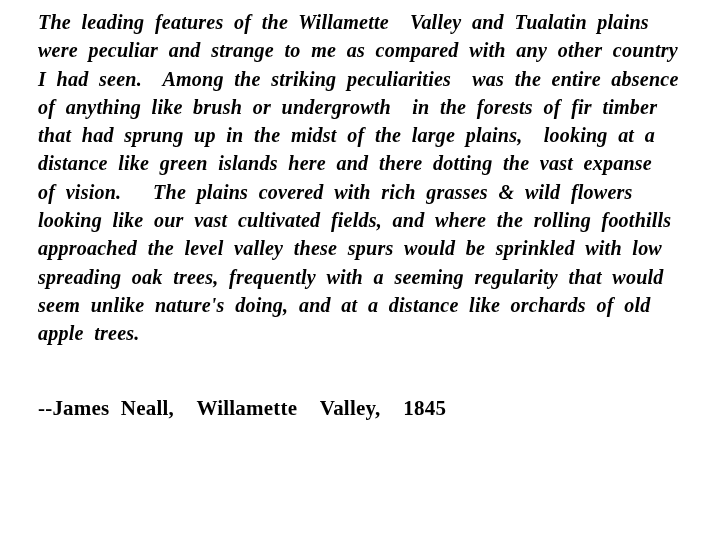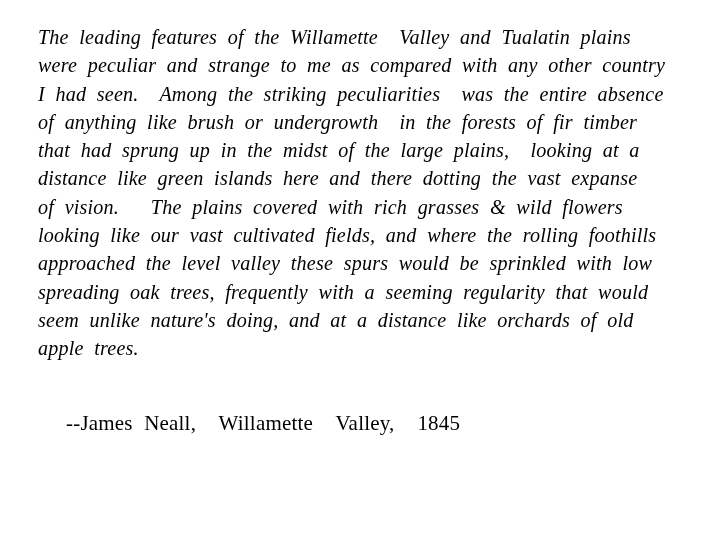--- a/index.html
+++ b/index.html
@@ -8,42 +8,42 @@
   body { font-family:"Liberation Serif", serif; }
   .slide {
     position:relative;
     width:720px; height:540px;
     background:var(--bg);
     color:var(--fg);
     overflow:hidden;
   }
   .quote {
     position:absolute;
-    left:38px; top:23px;
+    left:38px; top:8px;
     width:640px;
+    font-weight:bold;
   }
   .line {
     white-space:pre;
     font-style:italic;
     font-size:20.5px;
     line-height:28.3px;
     word-spacing:5.5px;
     letter-spacing:0.2px;
     transform-origin:left center;
     transform:scaleX(0.98);
   }
   .attribution {
     white-space:pre;
     margin-top:46px;
     font-style:normal;
     font-size:21px;
     line-height:28px;
     word-spacing:6px;
     letter-spacing:0.2px;
-    margin-left:28px;
   }
 </style>
 </head>
 <body>
 
 <div class="slide">
   <div class="quote">
     <div class="line">The leading features of the Willamette  Valley and Tualatin plains</div>
     <div class="line">were peculiar and strange to me as compared with any other country</div>
     <div class="line">I had seen.  Among the striking peculiarities  was the entire absence</div>

